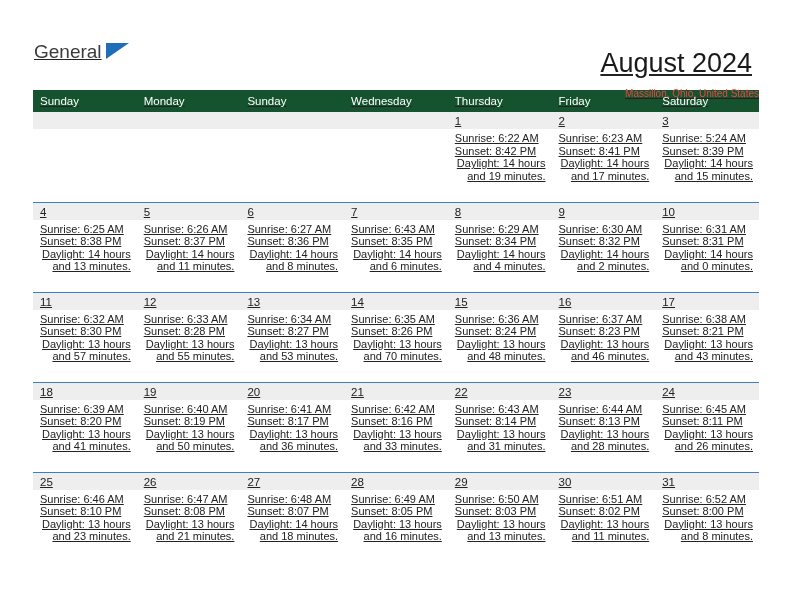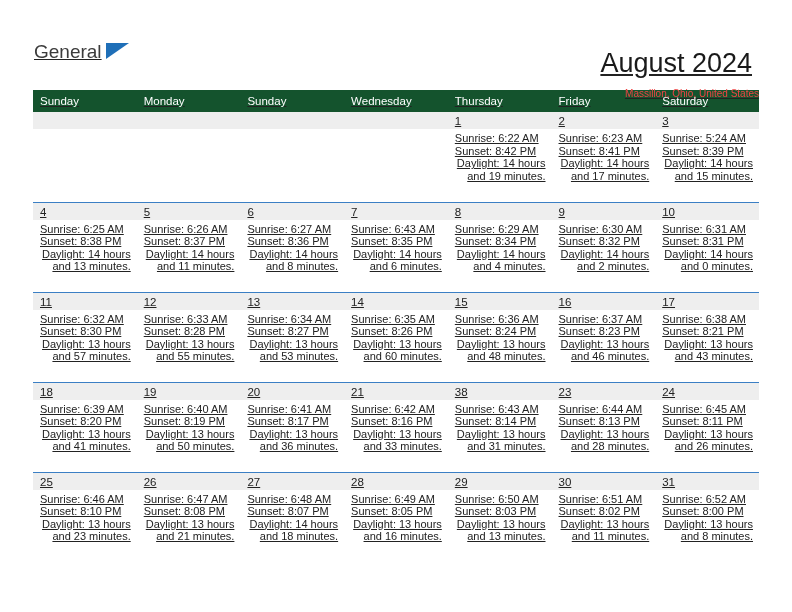--- a/index.html
+++ b/index.html
@@ -322,21 +322,21 @@
                 <div class="daylight">Daylight: 13 hours and 53 minutes.</div>
               </div>
             </div>
           </td>
           <td>
             <div class="cell">
               <div class="daynum">14</div>
               <div class="details">
                 <div>Sunrise: 6:35 AM</div>
                 <div>Sunset: 8:26 PM</div>
-                <div class="daylight">Daylight: 13 hours and 60 minutes.</div>
+                <div class="daylight">Daylight: 13 hours and 70 minutes.</div>
               </div>
             </div>
           </td>
           <td>
             <div class="cell">
               <div class="daynum">15</div>
               <div class="details">
                 <div>Sunrise: 6:36 AM</div>
                 <div>Sunset: 8:24 PM</div>
                 <div class="daylight">Daylight: 13 hours and 48 minutes.</div>
@@ -400,21 +400,21 @@
               <div class="daynum">21</div>
               <div class="details">
                 <div>Sunrise: 6:42 AM</div>
                 <div>Sunset: 8:16 PM</div>
                 <div class="daylight">Daylight: 13 hours and 33 minutes.</div>
               </div>
             </div>
           </td>
           <td>
             <div class="cell">
-              <div class="daynum">38</div>
+              <div class="daynum">22</div>
               <div class="details">
                 <div>Sunrise: 6:43 AM</div>
                 <div>Sunset: 8:14 PM</div>
                 <div class="daylight">Daylight: 13 hours and 31 minutes.</div>
               </div>
             </div>
           </td>
           <td>
             <div class="cell">
               <div class="daynum">23</div>

